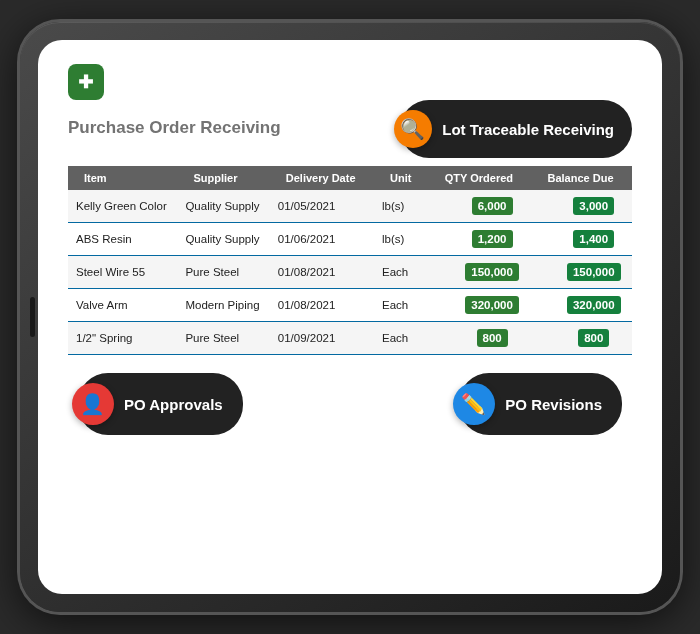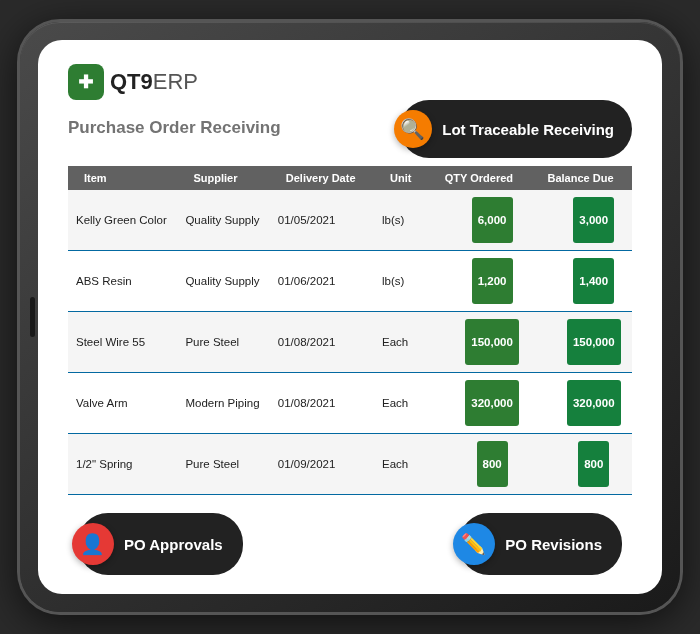--- a/index.html
+++ b/index.html
@@ -160,21 +160,21 @@
       padding: 7px 8px;
       color: #222;
       font-size: 11.5px;
     }
 
     .qty-cell {
       text-align: center;
       font-weight: bold;
       color: #fff;
       border-radius: 3px;
-      padding: 17px 6px;
+      padding: 3px 6px;
       margin-left: 24px;
     }
 
     .qty-green {
       background: #2e7d32;
     }
 
     .qty-red {
       background: #15803d;
     }
@@ -230,23 +230,20 @@
   </style>
 </head>
 <body>
 
 <div class="tablet-outer">
   <div class="tablet-screen">
 
     <div class="logo-area">
       <div class="logo-icon">
         <span>✚</span>
-      </div>
-      <div class="logo-text">
-        <span>QT9</span><span class="erp">ERP</span>
       </div>
     </div>
 
     <div class="lot-traceable-badge">
       <div class="search-circle">🔍</div>
       <span class="badge-label">Lot Traceable Receiving</span>
     </div>
 
     <div class="page-title">Purchase Order Receiving</div>
 

